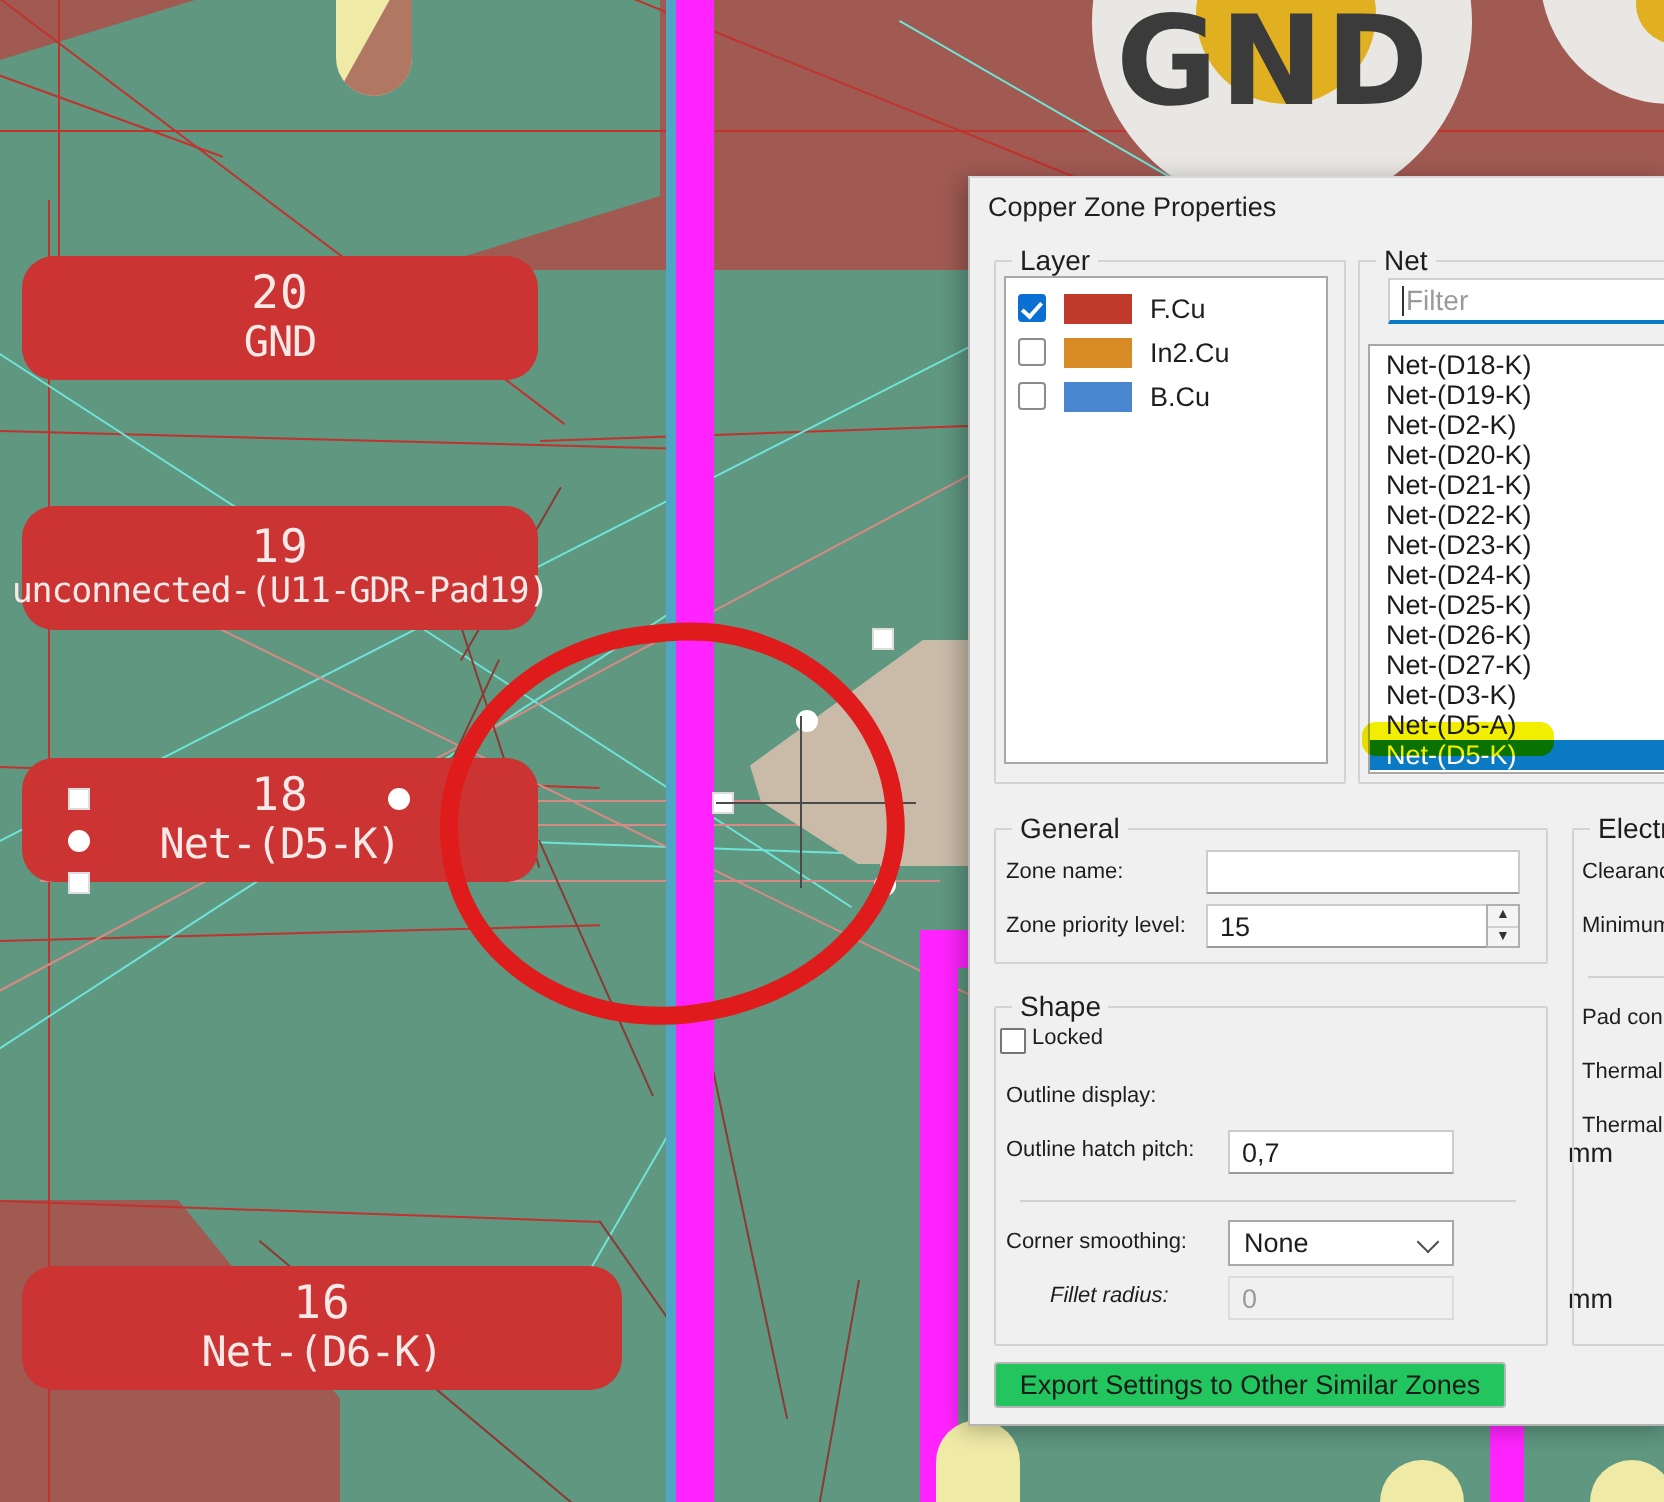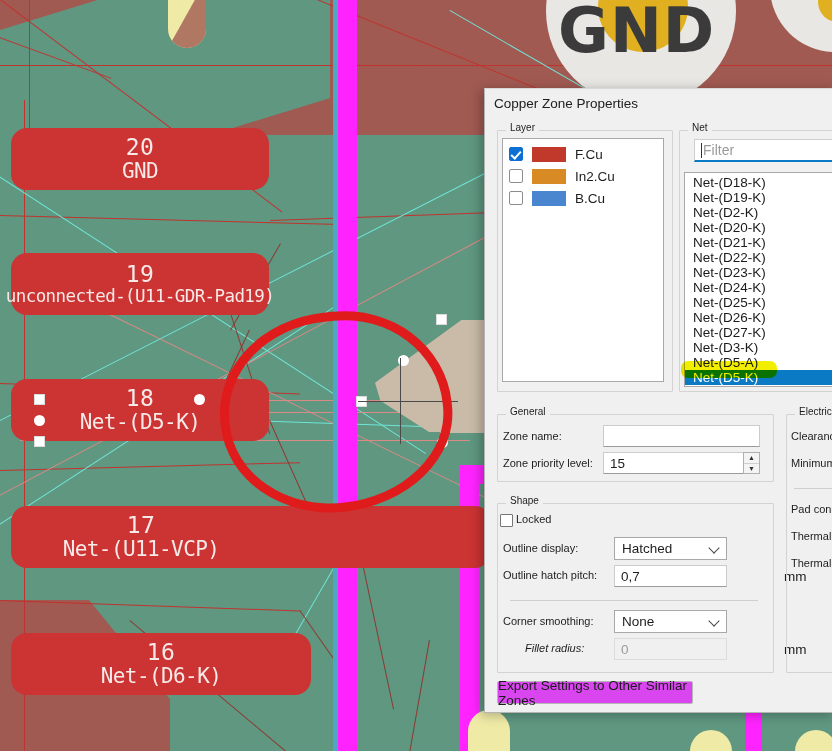--- a/index.html
+++ b/index.html
@@ -90,21 +90,21 @@
   }
   .group {
     position: absolute;
     border: 1px solid #d3d3d3;
     border-radius: 1px;
     box-sizing: border-box;
   }
   .group > .legend {
     position: absolute; top: -9px; left: 8px;
     background: #f0f0f0; padding: 0 4px;
-    font-size: 10px; color: #1d1d1d;
+    font-size: 14px; color: #1d1d1d;
   }
 
   
   #layer-list {
     position: absolute; left: 502px; top: 138px;
     width: 162px; height: 244px;
     background: #ffffff; border: 1px solid #a8a8a8;
     box-sizing: border-box; padding-top: 4px;
   }
   .layer-row {
@@ -192,22 +192,22 @@
   .cbox {
     position: absolute; width: 13px; height: 13px;
     border: 1px solid #767676; background: #fff;
     box-sizing: border-box; border-radius: 1px;
   }
   .unit { position: absolute; font-size: 13.5px; color: #1d1d1d; margin-left: 48px; }
   .hr { position: absolute; height: 1px; background: #d0d0d0; }
 
   #export-btn {
     position: absolute; left: 497px; top: 681px;
-    width: 196px; height: 23px;
-    background: #d946ef; border: 1px solid #b6b6b6;
+    width: 256px; height: 23px;
+    background: #22c55e; border: 1px solid #b6b6b6;
     border-radius: 2px; box-sizing: border-box;
     display: flex; align-items: center; justify-content: center;
     font-size: 13.5px; color: #1b1b1b;
   }
 </style>
 </head>
 <body>
 
 <div id="root">
 
@@ -289,24 +289,20 @@
     <div class="netflag" style="left:11px;top:253px;width:258px;height:62px;">
       <span class="num">19</span>
       <span class="nm" style="font-size:17.5px;">unconnected-(U11-GDR-Pad19)</span>
     </div>
 
     <div class="netflag" style="left:11px;top:379px;width:258px;height:62px;">
       <span class="num">18</span>
       <span class="nm">Net-(D5-K)</span>
     </div>
 
-    <div class="netflag" style="left:11px;top:506px;width:480px;height:62px;">
-      <span class="num" style="margin-left:-220px;">17</span>
-      <span class="nm" style="margin-left:-220px;">Net-(U11-VCP)</span>
-    </div>
 
     <div class="netflag" style="left:11px;top:633px;width:300px;height:62px;">
       <span class="num">16</span>
       <span class="nm">Net-(D6-K)</span>
     </div>
 
     <div class="handle-sq" style="left:34px;top:394px;"></div>
     <div class="handle-ci" style="left:34px;top:415px;"></div>
     <div class="handle-sq" style="left:34px;top:436px;"></div>
     <div class="handle-ci" style="left:194px;top:394px;"></div>
@@ -393,24 +389,20 @@
     <div>▼</div>
   </div>
 
   <div class="group" style="left:497px;top:503px;width:277px;height:170px;">
     <span class="legend">Shape</span>
   </div>
   <div class="cbox" style="left:500px;top:514px;"></div>
   <span class="flabel" style="left:516px;top:513px;">Locked</span>
 
   <span class="flabel" style="left:503px;top:542px;">Outline display:</span>
-  <div class="combo" style="left:614px;top:537px;width:113px;height:23px;">
-    <span>Hatched</span>
-    <span class="chev"></span>
-  </div>
 
   <span class="flabel" style="left:503px;top:569px;">Outline hatch pitch:</span>
   <div class="finput" style="left:614px;top:565px;width:113px;height:22px;">
     <span>0,7</span>
   </div>
   <span class="unit" style="left:736px;top:569px;">mm</span>
 
   <div class="hr" style="left:510px;top:600px;width:248px;"></div>
 
   <span class="flabel" style="left:503px;top:615px;">Corner smoothing:</span>

